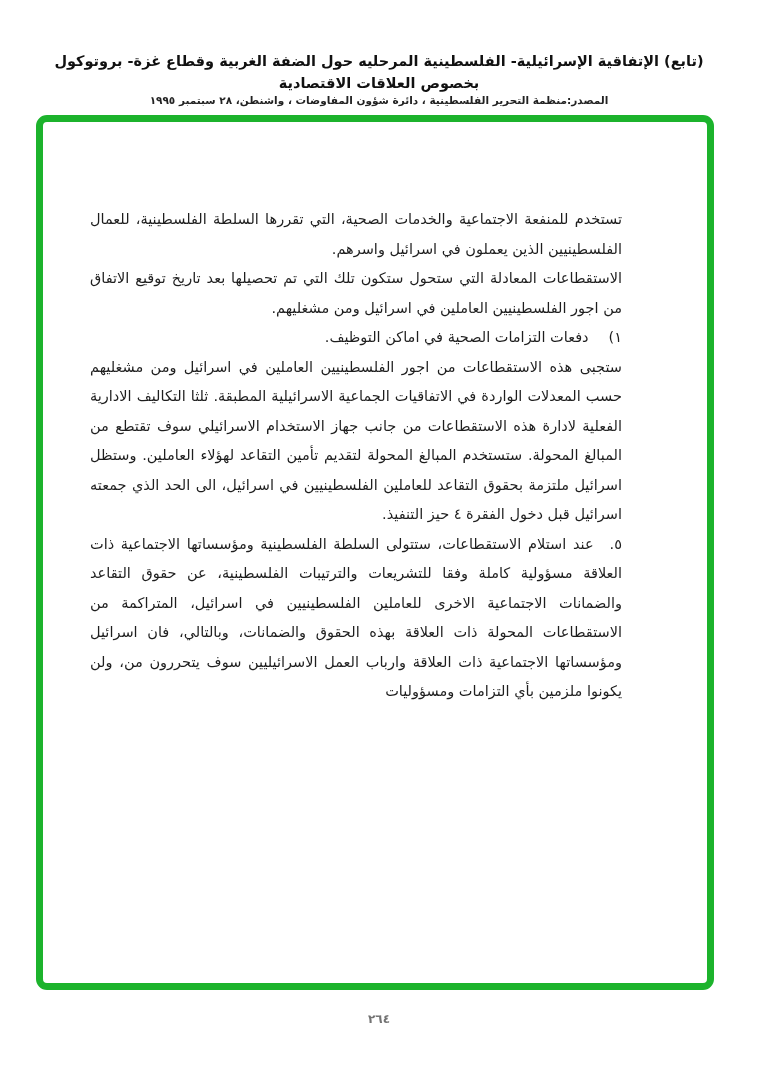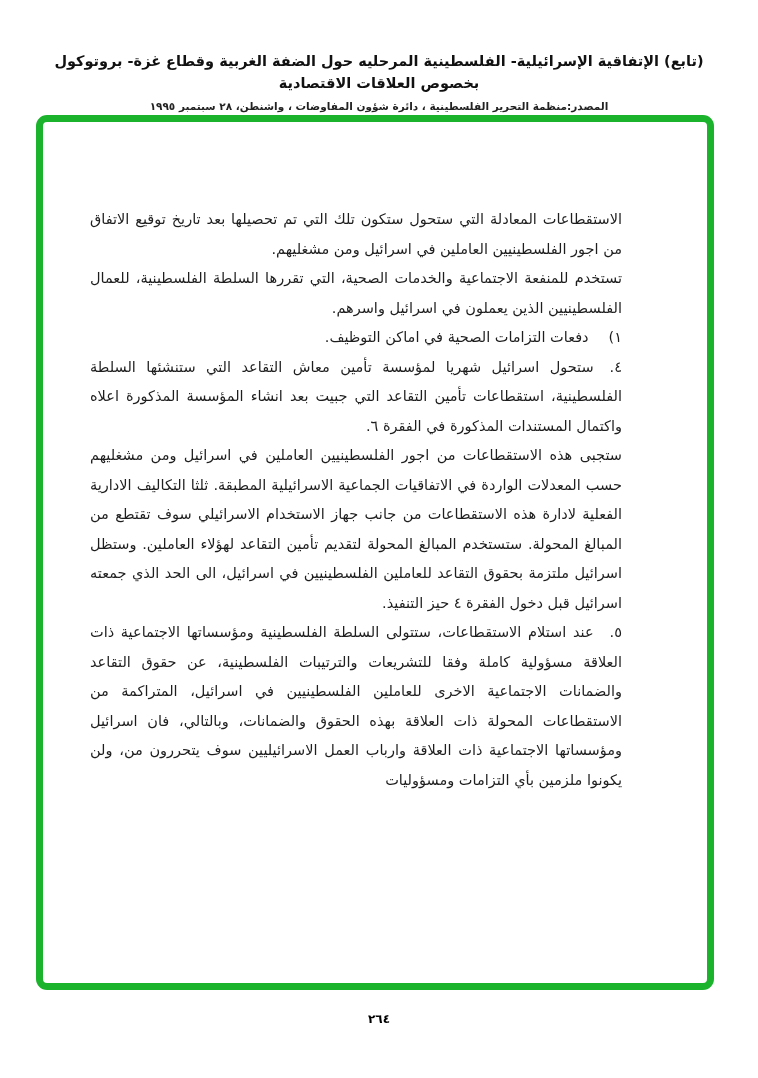--- a/index.html
+++ b/index.html
@@ -14,21 +14,21 @@
   
   .header{
     position:absolute;top:50px;left:0;right:0;
     text-align:center;direction:rtl;color:#111;
   }
   .doc-title{
     font-size:14.5px;font-weight:bold;line-height:22px;
     padding:0 40px;
   }
   .doc-source{
-    font-size:10.5px;font-weight:bold;margin-top:6px;color:#222;
+    font-size:10.5px;font-weight:bold;color:#222;
   }
   
   .green-box{
     position:absolute;
     left:36px;top:115px;
     width:664px;height:861px;
     border:7px solid #1cb32c;
     border-radius:11px;
     background:#ffffff;
   }
@@ -49,50 +49,47 @@
     white-space:nowrap;
   }
   .list-para .para-marker{margin-left:20px;}
   .short-line{text-align:right;}
   
   .page-number{
     position:absolute;
     top:1012px;left:0;right:0;
     text-align:center;
     direction:rtl;
-    font-size:12px;font-weight:bold;color:#000000;
+    font-size:12px;font-weight:bold;color:#737373;
     letter-spacing:4px;
   }
 </style>
 </head>
 <body>
 
 <div class="page">
 
   <div class="header">
     <div class="doc-title">(تابع) الإتفاقية الإسرائيلية- الفلسطينية المرحليه حول الضفة الغربية وقطاع غزة- بروتوكول بخصوص العلاقات الاقتصادية</div>
     <div class="doc-source">المصدر:منظمة التحرير الفلسطينية ، دائرة شؤون المفاوضات ، واشنطن، ٢٨ سبتمبر ١٩٩٥</div>
   </div>
 
   <div class="green-box">
     <div class="text-area">
 
+      <p>تستخدم للمنفعة الاجتماعية والخدمات الصحية، التي تقررها السلطة الفلسطينية، للعمال الفلسطينيين الذين يعملون في اسرائيل واسرهم.</p>
+
       <p>الاستقطاعات المعادلة التي ستحول ستكون تلك التي تم تحصيلها بعد تاريخ توقيع الاتفاق من اجور الفلسطينيين العاملين في اسرائيل ومن مشغليهم.</p>
-
-      <p>تستخدم للمنفعة الاجتماعية والخدمات الصحية، التي تقررها السلطة الفلسطينية، للعمال الفلسطينيين الذين يعملون في اسرائيل واسرهم.</p>
 
 
       <p class="list-para">
         <span class="para-marker">١)</span><span>دفعات التزامات الصحية في اماكن التوظيف.</span>
       </p>
 
 
-      <p>
-        <span class="para-marker">٤.</span><span>ستحول اسرائيل شهريا لمؤسسة تأمين معاش التقاعد التي ستنشئها السلطة الفلسطينية، استقطاعات تأمين التقاعد التي جبيت بعد انشاء المؤسسة المذكورة اعلاه واكتمال المستندات المذكورة في الفقرة ٦.</span>
-      </p>
 
       <p>ستجبى هذه الاستقطاعات من اجور الفلسطينيين العاملين في اسرائيل ومن مشغليهم حسب المعدلات الواردة في الاتفاقيات الجماعية الاسرائيلية المطبقة. ثلثا التكاليف الادارية الفعلية لادارة هذه الاستقطاعات من جانب جهاز الاستخدام الاسرائيلي سوف تقتطع من المبالغ المحولة. ستستخدم المبالغ المحولة لتقديم تأمين التقاعد لهؤلاء العاملين. وستظل اسرائيل ملتزمة بحقوق التقاعد للعاملين الفلسطينيين في اسرائيل، الى الحد الذي جمعته اسرائيل قبل دخول الفقرة ٤ حيز التنفيذ.</p>
 
       <p>
         <span class="para-marker">٥.</span><span>عند استلام الاستقطاعات، ستتولى السلطة الفلسطينية ومؤسساتها الاجتماعية ذات العلاقة مسؤولية كاملة وفقا للتشريعات والترتيبات الفلسطينية، عن حقوق التقاعد والضمانات الاجتماعية الاخرى للعاملين الفلسطينيين في اسرائيل، المتراكمة من الاستقطاعات المحولة ذات العلاقة بهذه الحقوق والضمانات، وبالتالي، فان اسرائيل ومؤسساتها الاجتماعية ذات العلاقة وارباب العمل الاسرائيليين سوف يتحررون من، ولن يكونوا ملزمين بأي التزامات ومسؤوليات</span>
       </p>
 
     </div>
   </div>
 

